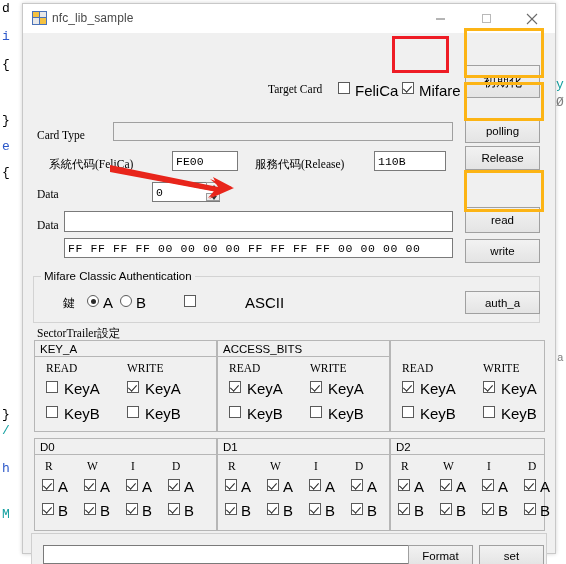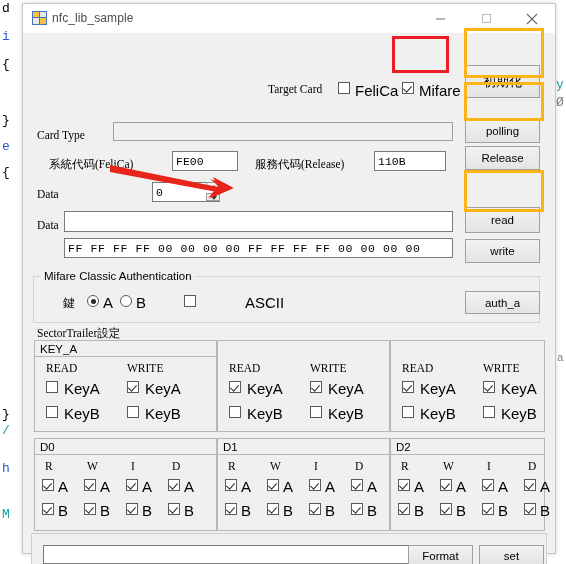--- a/index.html
+++ b/index.html
@@ -182,20 +182,21 @@
       <div class="cbl" style="left:29px;top:39px;">KeyA</div>
       <div class="cb" style="left:11px;top:65px;"></div>
       <div class="cbl" style="left:29px;top:64px;">KeyB</div>
       <div class="cb on" style="left:92px;top:40px;"></div>
       <div class="cbl" style="left:110px;top:39px;">KeyA</div>
       <div class="cb" style="left:92px;top:65px;"></div>
       <div class="cbl" style="left:110px;top:64px;">KeyB</div>
     </div>
 
     <div class="panel" style="left:194px;top:307px;width:173px;height:92px;">
+      <div class="panel-hdr">ACCESS_BITS</div>
       <div class="lbl" style="left:11px;top:21px;">READ</div>
       <div class="lbl" style="left:92px;top:21px;">WRITE</div>
       <div class="cb on" style="left:11px;top:40px;"></div>
       <div class="cbl" style="left:29px;top:39px;">KeyA</div>
       <div class="cb" style="left:11px;top:65px;"></div>
       <div class="cbl" style="left:29px;top:64px;">KeyB</div>
       <div class="cb on" style="left:92px;top:40px;"></div>
       <div class="cbl" style="left:110px;top:39px;">KeyA</div>
       <div class="cb" style="left:92px;top:65px;"></div>
       <div class="cbl" style="left:110px;top:64px;">KeyB</div>

